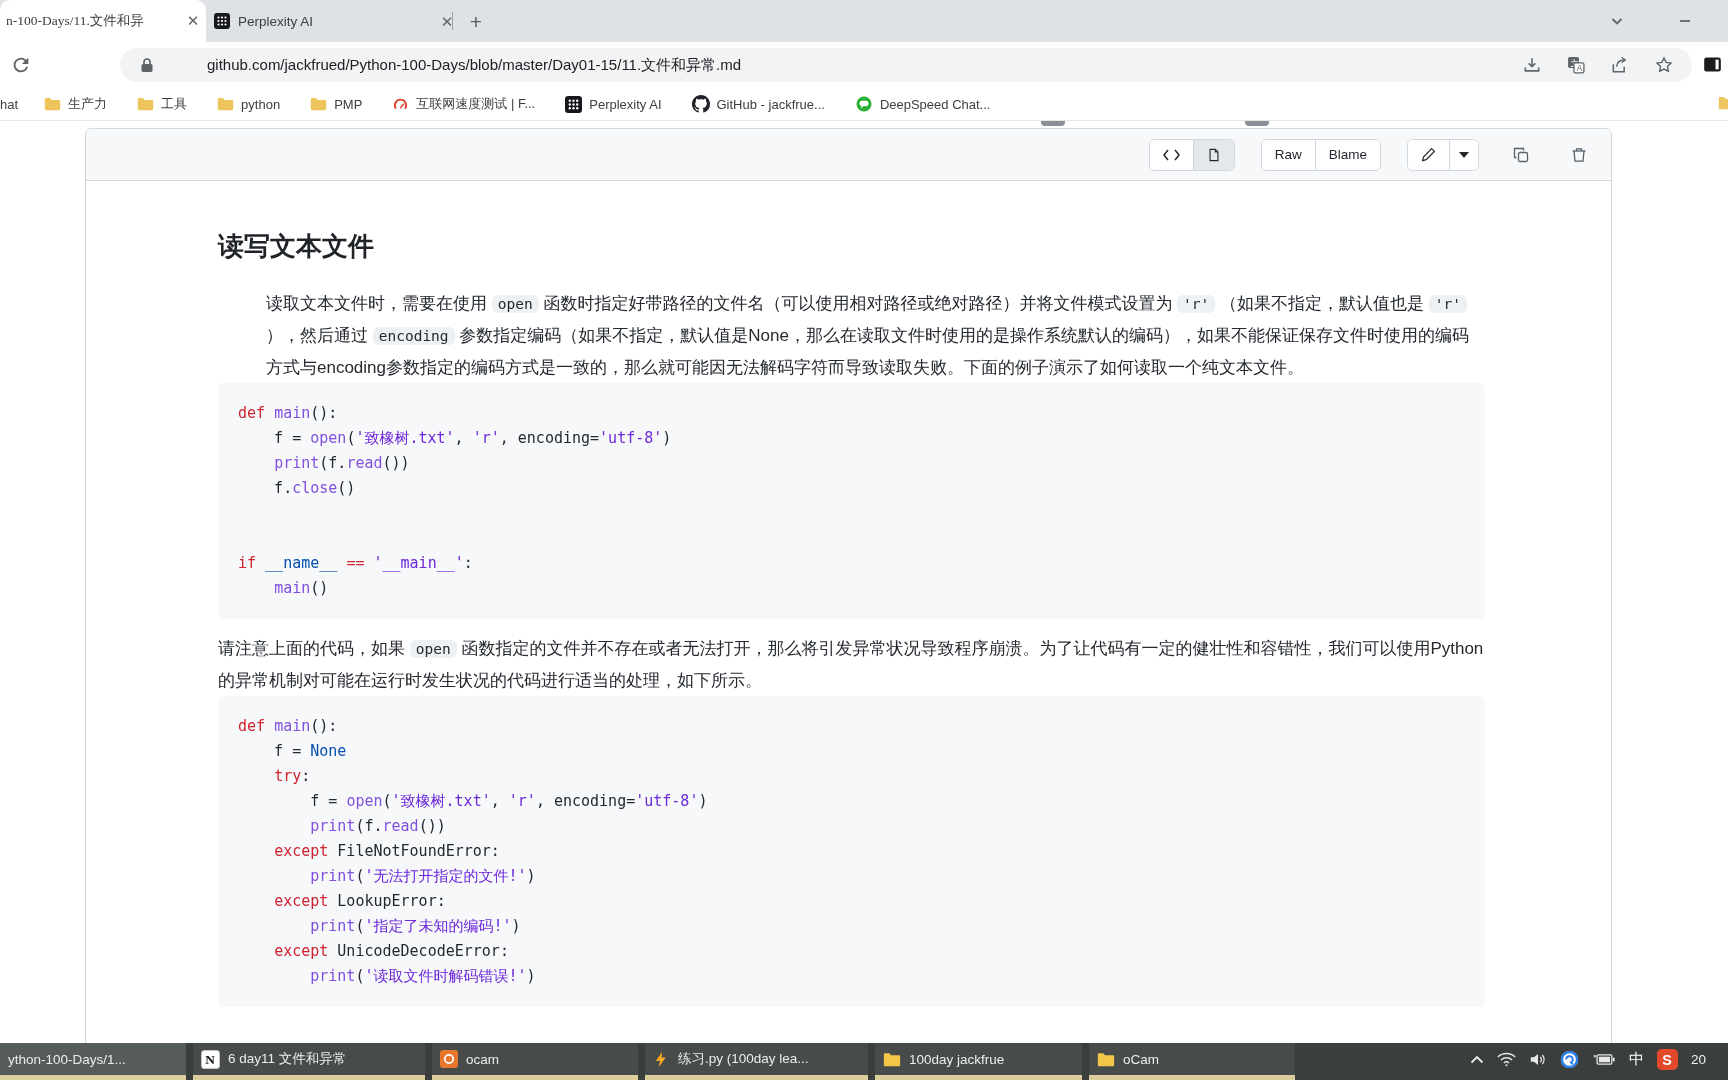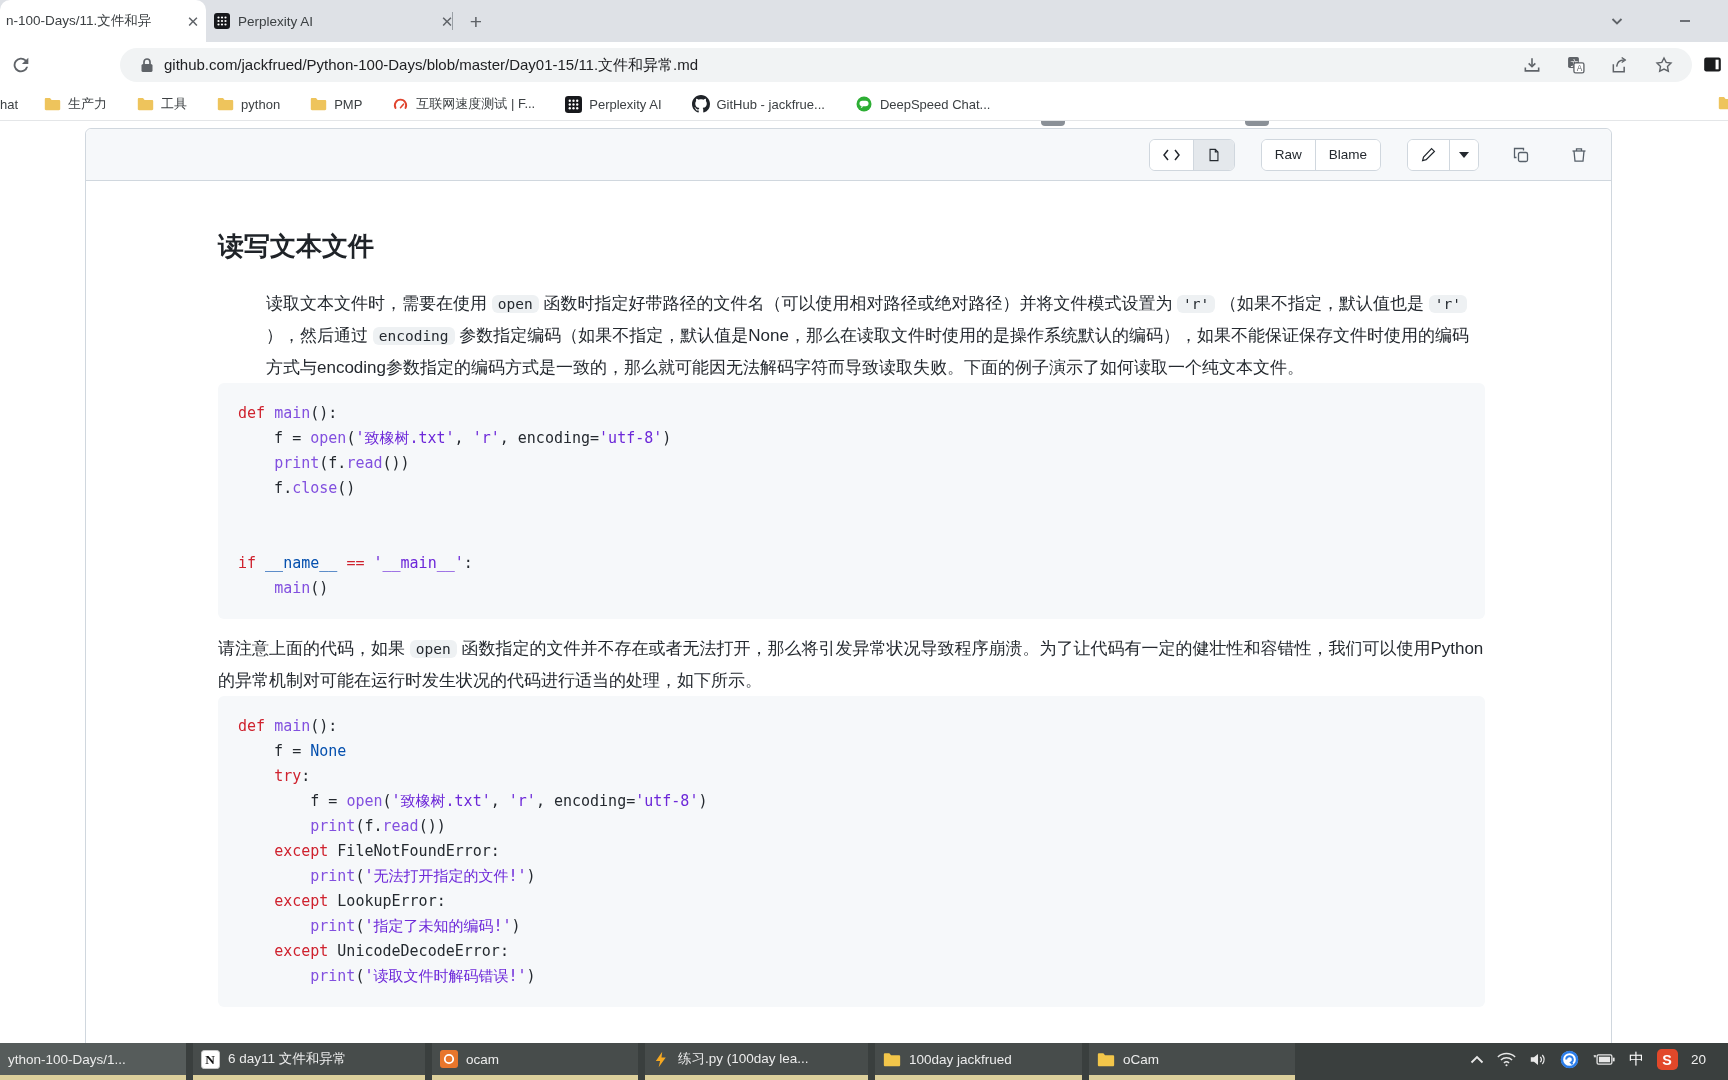--- a/index.html
+++ b/index.html
@@ -17,21 +17,21 @@
   .tab-fav{margin-right:8px;flex:0 0 auto;}
   .tab-divider{position:absolute;top:12px;width:1px;height:18px;background:#9aa0a6;}
   .newtab{position:absolute;top:8px;width:28px;height:28px;display:flex;align-items:center;justify-content:center;
           font-size:21px;color:#5f6368;border-radius:50%;}
   .winctl{position:absolute;top:0;height:42px;width:34px;display:flex;align-items:center;justify-content:center;color:#5f6368;}
 
   
   .toolbar{position:absolute;left:0;top:42px;width:1728px;height:46px;background:#fff;}
   .nav-ico{position:absolute;top:12px;}
   .addrbar{position:absolute;left:120px;top:6px;width:1572px;height:34px;background:#f1f3f4;border-radius:17px;
-           display:flex;align-items:center;padding:0 18px 0 20px;box-sizing:border-box;}
+           display:flex;align-items:center;padding:0 18px 0 20px;box-sizing:border-box;gap:43px;}
   .addr-url{font-size:15px;color:#202124;margin-left:10px;flex:1;white-space:nowrap;overflow:hidden;}
   .addr-icons{display:flex;gap:24px;align-items:center;}
   .sidepanel{position:absolute;left:1702px;top:12px;}
 
   
   .bookmarks{position:absolute;left:0;top:88px;width:1728px;height:32px;background:#fff;border-bottom:1px solid #e4e6e8;
              display:flex;align-items:center;}
   .bm{display:flex;align-items:center;gap:7px;margin-right:30px;font-size:13px;color:#3c4043;white-space:nowrap;}
   .bm-partial-right{position:absolute;left:1718px;top:8px;}
 
@@ -72,21 +72,21 @@
   .tray{position:absolute;top:0;height:32px;left:1470px;right:0;display:flex;align-items:center;gap:13px;color:#eceff0;}
   .tray-ime{font-size:15px;color:#fff;}
   .tray-clock{font-size:13.5px;color:#f0f0f0;white-space:nowrap;}
 </style>
 </head>
 <body>
 
 <div class="screen">
 
   <div class="tabstrip">
-    <div class="tab active" style="left:0;width:196px;padding:0 4px 0 6px;">
+    <div class="tab active" style="left:0;width:196px;padding:0 4px 0 6px;font-family:Liberation Serif, serif;">
       <span class="tab-label">n-100-Days/11.文件和异</span>
       <span class="tab-close">✕</span>
     </div>
     <div class="tab" style="left:202px;width:242px;padding:0 4px 0 12px;">
       <span class="tab-fav">
         <svg width="16" height="16" viewBox="0 0 16 16">
             <rect width="16" height="16" rx="3" fill="#17181c"></rect>
           <g fill="#fff">
               <circle cx="4.5" cy="4.5" r="1.1"></circle>
               <circle cx="8" cy="4.5" r="1.1"></circle>
@@ -337,21 +337,21 @@
           </svg>
       </span>
       <span class="tab-label">练习.py (100day lea...</span>
     </div>
     <div class="tb-btn" style="left:875px;width:207px;">
       <span>
         <svg width="18" height="15" viewBox="0 0 17 14">
             <path d="M.8 2.2c0-.7.5-1.2 1.2-1.2h4l1.6 1.9h7.4c.7 0 1.2.5 1.2 1.2v8c0 .7-.5 1.2-1.2 1.2H2c-.7 0-1.2-.5-1.2-1.2z" fill="#f3c64a"></path>
           </svg>
       </span>
-      <span class="tab-label">100day jackfrued</span>
+      <span class="tab-label">100day jackfrue</span>
     </div>
     <div class="tb-btn" style="left:1089px;width:206px;">
       <span>
         <svg width="18" height="15" viewBox="0 0 17 14">
             <path d="M.8 2.2c0-.7.5-1.2 1.2-1.2h4l1.6 1.9h7.4c.7 0 1.2.5 1.2 1.2v8c0 .7-.5 1.2-1.2 1.2H2c-.7 0-1.2-.5-1.2-1.2z" fill="#f3c64a"></path>
           </svg>
       </span>
       <span class="tab-label">oCam</span>
     </div>
 

